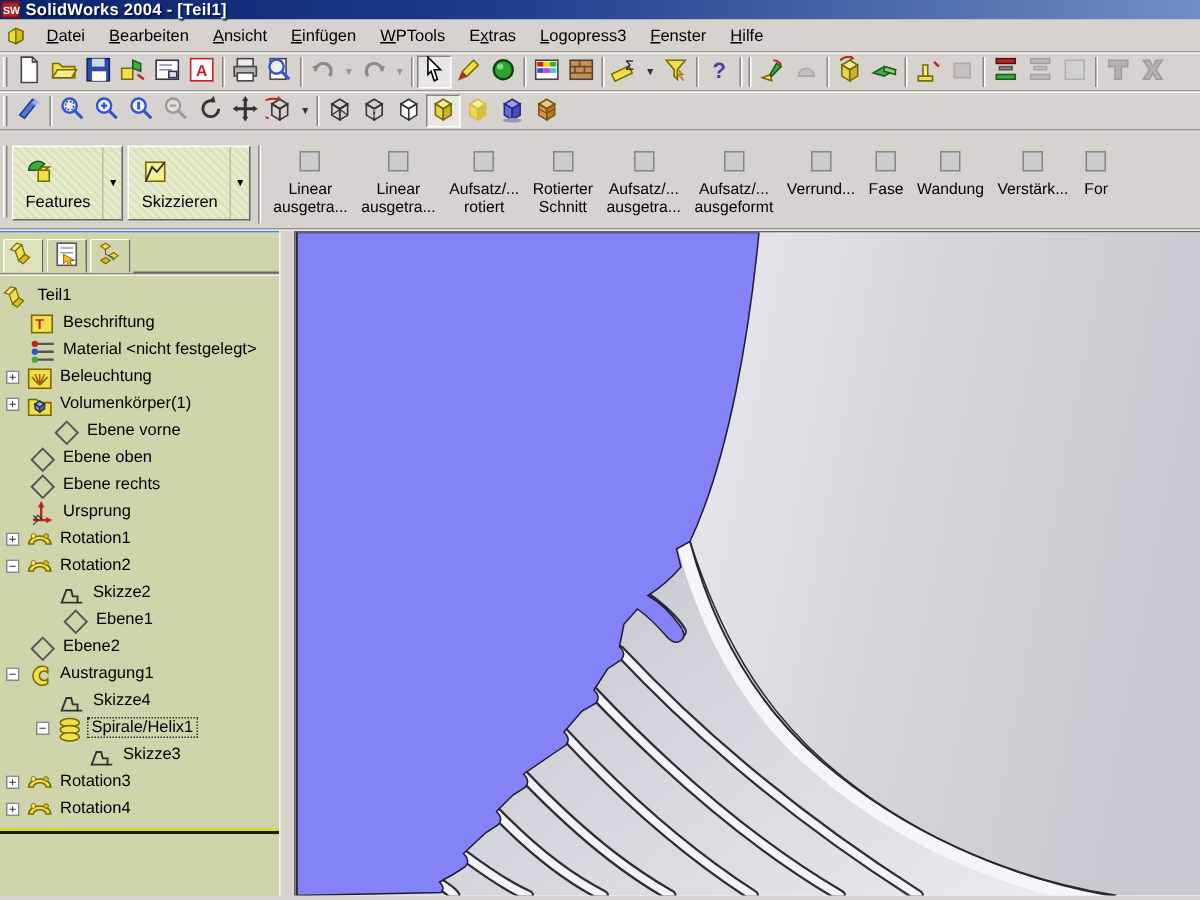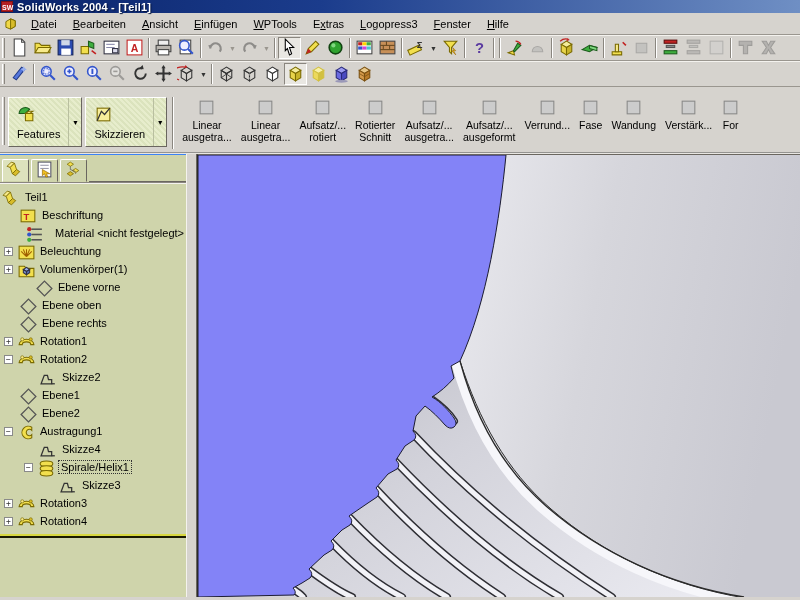--- a/index.html
+++ b/index.html
@@ -580,21 +580,21 @@
           <span class="tree-label">Teil1</span>
         </div>
         <div class="tree-row" style="padding-left: 4px;">
           <div style="width: 15px; flex: 0 0 auto;"></div>
           <span class="tree-icon"><svg width="19" height="19" viewBox="0 0 18 18">
               <rect x="2" y="3" width="13" height="11" fill="#f2df4e" stroke="#7a6a00"></rect>
               <text x="7" y="12" font-size="9" font-weight="bold" fill="#c22222" text-anchor="middle">T</text>
             </svg></span>
           <span class="tree-label">Beschriftung</span>
         </div>
-        <div class="tree-row" style="padding-left: 4px; justify-content: space-between;">
+        <div class="tree-row" style="padding-left: 4px;">
           <div style="width: 15px; flex: 0 0 auto;"></div>
           <span class="tree-icon"><svg width="19" height="19" viewBox="0 0 18 18">
               <line x1="6" y1="4" x2="16" y2="4" stroke="#555" stroke-width="1.5"></line>
               <line x1="6" y1="9" x2="16" y2="9" stroke="#555" stroke-width="1.5"></line>
               <line x1="6" y1="14" x2="16" y2="14" stroke="#555" stroke-width="1.5"></line>
               <circle cx="4" cy="4" r="2" fill="#c22222"></circle>
               <circle cx="4" cy="9" r="2" fill="#3355cc"></circle>
               <circle cx="4" cy="14" r="2" fill="#3fae3f"></circle>
             </svg></span>
           <span class="tree-label">Material &lt;nicht festgelegt&gt;</span>
@@ -632,20 +632,31 @@
           <span class="tree-label">Ebene oben</span>
         </div>
         <div class="tree-row" style="padding-left: 4px;">
           <div style="width: 15px; flex: 0 0 auto;"></div>
           <span class="tree-icon"><svg width="19" height="19" viewBox="0 0 18 18">
               <path d="M9,2 L16,9 L9,16 L2,9 Z" fill="none" stroke="#555" stroke-width="1.2"></path>
             </svg></span>
           <span class="tree-label">Ebene rechts</span>
         </div>
         <div class="tree-row" style="padding-left: 4px;">
+          <div style="width: 15px; flex: 0 0 auto;"></div>
+          <span class="tree-icon"><svg width="19" height="19" viewBox="0 0 18 18">
+              <line x1="8" y1="2" x2="8" y2="13" stroke="#c22222" stroke-width="1.5"></line>
+              <path d="M8,1 l-2,4 4,0 z" fill="#c22222"></path>
+              <line x1="3" y1="13" x2="14" y2="13" stroke="#c22222" stroke-width="1.5"></line>
+              <path d="M15,13 l-4,-2 0,4 z" fill="#c22222"></path>
+              <path d="M3,10 l3,3 -3,3 m6,-3 l-3,-3 -3,3" stroke="#333" stroke-width=".8" fill="none"></path>
+            </svg></span>
+          <span class="tree-label">Ursprung</span>
+        </div>
+        <div class="tree-row" style="padding-left: 4px;">
           <div class="tree-expander">+</div>
           <span class="tree-icon"><svg width="19" height="19" viewBox="0 0 18 18">
               <path d="M2,11 a7,5 0 0 1 14,0 l-3,0 a4,2.6 0 0 0 -8,0 z" fill="#f2df4e" stroke="#7a6a00"></path>
               <circle cx="5" cy="6" r="1.5" fill="#f7ea8a" stroke="#7a6a00" stroke-width=".6"></circle>
               <circle cx="13" cy="6" r="1.5" fill="#d8bc2a" stroke="#7a6a00" stroke-width=".6"></circle>
             </svg></span>
           <span class="tree-label">Rotation1</span>
         </div>
         <div class="tree-row" style="padding-left: 4px;">
           <div class="tree-expander">−</div>
@@ -657,21 +668,21 @@
           <span class="tree-label">Rotation2</span>
         </div>
         <div class="tree-row" style="padding-left: 24px;">
           <div style="width: 15px; flex: 0 0 auto;"></div>
           <span class="tree-icon"><svg width="19" height="19" viewBox="0 0 18 18">
               <path d="M2,14 L5,6 L8,6 L9,10 L12,10 L12,14 Z" fill="none" stroke="#333" stroke-width="1.2"></path>
               <path d="M12,14 h3" stroke="#333" stroke-width="1.2"></path>
             </svg></span>
           <span class="tree-label">Skizze2</span>
         </div>
-        <div class="tree-row" style="padding-left: 4px;">
+        <div class="tree-row" style="padding-left: 4px; margin-left: 22px;">
           <div style="width: 15px; flex: 0 0 auto;"></div>
           <span class="tree-icon"><svg width="19" height="19" viewBox="0 0 18 18">
               <path d="M9,2 L16,9 L9,16 L2,9 Z" fill="none" stroke="#555" stroke-width="1.2"></path>
             </svg></span>
           <span class="tree-label">Ebene1</span>
         </div>
         <div class="tree-row" style="padding-left: 4px;">
           <div style="width: 15px; flex: 0 0 auto;"></div>
           <span class="tree-icon"><svg width="19" height="19" viewBox="0 0 18 18">
               <path d="M9,2 L16,9 L9,16 L2,9 Z" fill="none" stroke="#555" stroke-width="1.2"></path>

